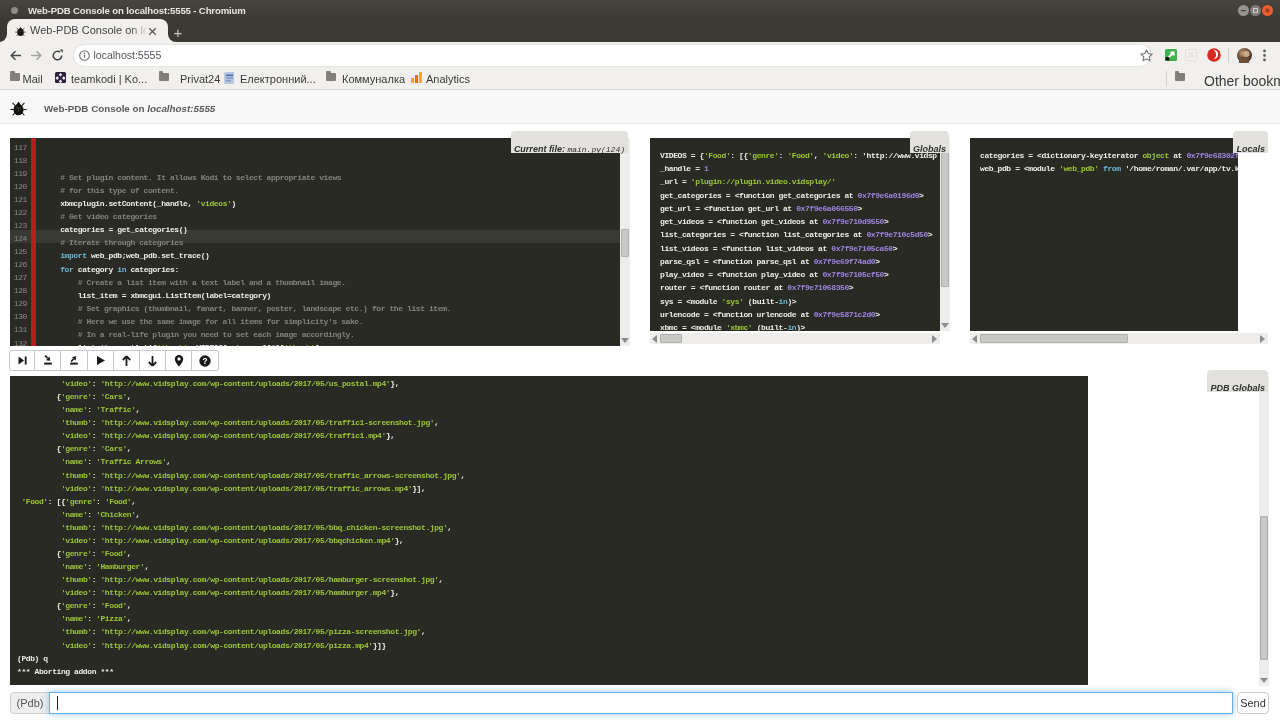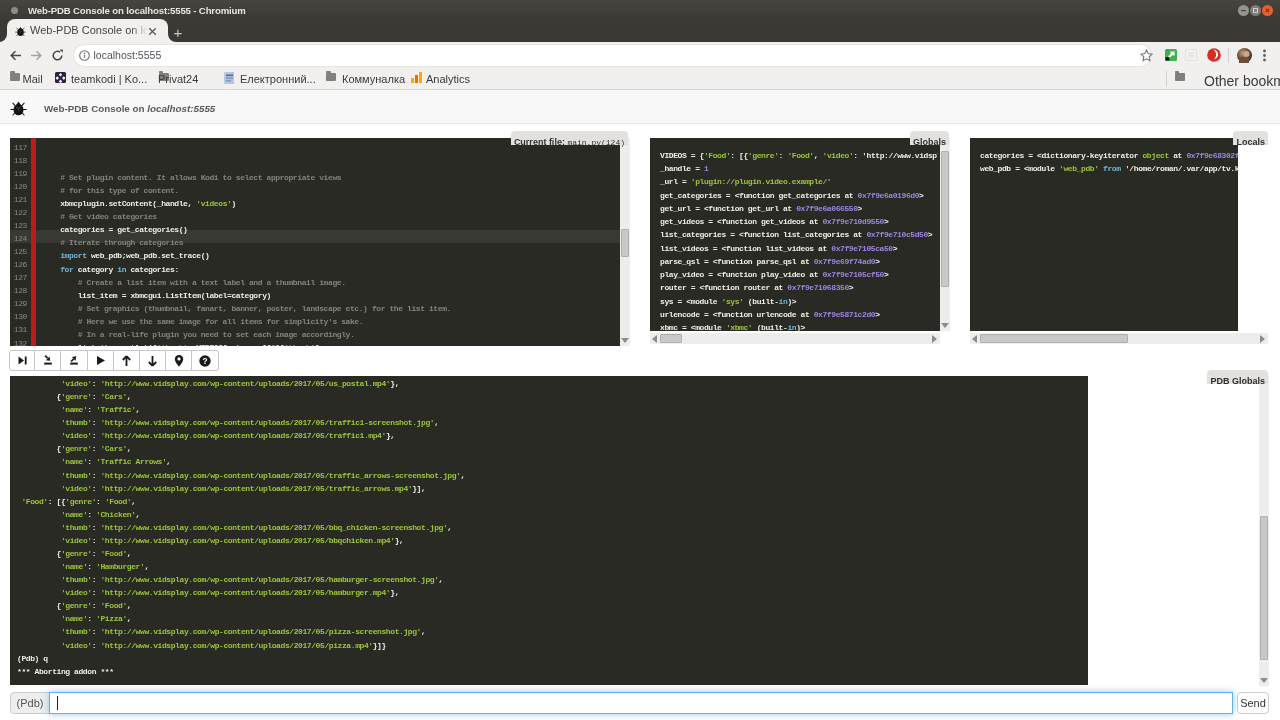--- a/index.html
+++ b/index.html
@@ -41,21 +41,21 @@
 #codepre{left:32.6px;top:1.1px;line-height:13.07px;margin-top:32px;}
 #hiline{left:0;top:91.9px;width:610px;height:13.4px;background:rgba(255,255,255,.07);}
 #globalspanel{left:650px;top:138px;width:289px;height:193px;}
 #globalspre{position:absolute;left:10px;top:10.9px;line-height:13.25px;}
 #localspanel{left:970px;top:138px;width:268px;height:193px;}
 #localspre{position:absolute;left:10px;top:10.9px;line-height:13.25px;}
 #consolepanel{left:10px;top:376px;width:1078px;height:309px;}
 #consolepre{position:absolute;left:7px;top:1px;line-height:13.08px;}
 
 .tag{white-space:nowrap;background:#e3e1de;border-radius:4px 4px 0 0;font-size:9px;font-weight:bold;color:#30302e;
-  height:14px;line-height:14px;padding:4px 3px;box-sizing:border-box;}
+  height:14px;line-height:14px;padding:11px 3px;box-sizing:border-box;font-style:italic;}
 
 .sbtrack{background:#eeedeb;}
 .sbthumb{background:#c8c8c6;border:1px solid #b0b0ae;box-sizing:border-box;border-radius:1px;}
 
 #btnrow{left:9px;top:350px;height:21px;display:flex;}
 .dbtn{width:26.2px;height:21px;background:#fff;border:1px solid #c6c6c6;border-left:none;
   box-sizing:border-box;display:flex;align-items:center;justify-content:center;}
 .dbtn:first-child{border-left:1px solid #c6c6c6;border-radius:3px 0 0 3px;}
 .dbtn:last-child{border-radius:0 3px 3px 0;}
 
@@ -173,21 +173,21 @@
     <rect width="11" height="11" rx="1.5" fill="#2e1f3d"></rect>
     <g fill="#ece9f0">
       <path d="M5.5 1l1.8 1.8-1.8 1.8-1.8-1.8z"></path>
       <path d="M2.2 4.3L4 6.1 2.2 7.9.9 6.6v-1z"></path>
       <path d="M8.8 4.3l1.3 1.3v1L8.8 7.9 7 6.1z"></path>
       <path d="M5.5 7.6l1.8 1.8-1.3 1.3h-1L3.7 9.4z"></path>
     </g>
   </svg>
 <div class="abs bktxt" style="left:71px;">teamkodi | Ko...</div>
 <span class="abs fold" style="left:158.5px;top:73px;"></span>
-<div class="abs bktxt" style="left:158px;">Privat24</div>
+<div class="abs bktxt" style="left:180px;">Privat24</div>
 <svg class="abs" style="left:224px;top:72px;" width="10" height="12">
     <rect width="11" height="12" rx="1.5" fill="#b9c7de"></rect>
     <rect x="2" y="2.5" width="7" height="1.6" fill="#4a6da8"></rect>
     <rect x="2" y="5.2" width="7" height="1.6" fill="#7e99c4"></rect>
     <rect x="2" y="7.9" width="5" height="1.6" fill="#7e99c4"></rect>
   </svg>
 <div class="abs bktxt" style="left:240px;">Електронний...</div>
 <span class="abs fold" style="left:326px;top:73px;"></span>
 <div class="abs bktxt" style="left:342px;">Коммуналка</div>
 <svg class="abs" style="left:411px;top:72px;" width="11" height="11">
@@ -254,21 +254,21 @@
 <div class="abs" style="left:621px;top:338px;">
     <svg width="8" height="5">
       <path d="M4 5L0 0h8z" fill="#8b8b8b"></path>
     </svg>
   </div>
 <div class="abs tag" style="right:652px;top:131px;">Current file: <span style="font-family:'Liberation Mono',monospace;font-weight:normal;font-size:8px;">main.py(124)</span></div>
 
 <div class="abs dark" id="globalspanel">
     <pre class="abs" id="globalspre">VIDEOS = {<i class="s">'Food'</i>: [{<i class="s">'genre'</i>: <i class="s">'Food'</i>, <i class="s">'video'</i>: 'http://www.vidsplay.com
 _handle = <i class="n">1</i>
-_url = <i class="s">'plugin://plugin.video.example/'</i>
+_url = <i class="s">'plugin://plugin.video.vidsplay/'</i>
 get_categories = &lt;function get_categories at <i class="n">0x7f9e6a0196d0</i>&gt;
 get_url = &lt;function get_url at <i class="n">0x7f9e6a066550</i>&gt;
 get_videos = &lt;function get_videos at <i class="n">0x7f9e710d9550</i>&gt;
 list_categories = &lt;function list_categories at <i class="n">0x7f9e710c5d50</i>&gt;
 list_videos = &lt;function list_videos at <i class="n">0x7f9e7105ca50</i>&gt;
 parse_qsl = &lt;function parse_qsl at <i class="n">0x7f9e69f74ad0</i>&gt;
 play_video = &lt;function play_video at <i class="n">0x7f9e7105cf50</i>&gt;
 router = &lt;function router at <i class="n">0x7f9e71068350</i>&gt;
 sys = &lt;module <i class="s">'sys'</i> (built-<i class="k">in</i>)&gt;
 urlencode = &lt;function urlencode at <i class="n">0x7f9e5871c2d0</i>&gt;

